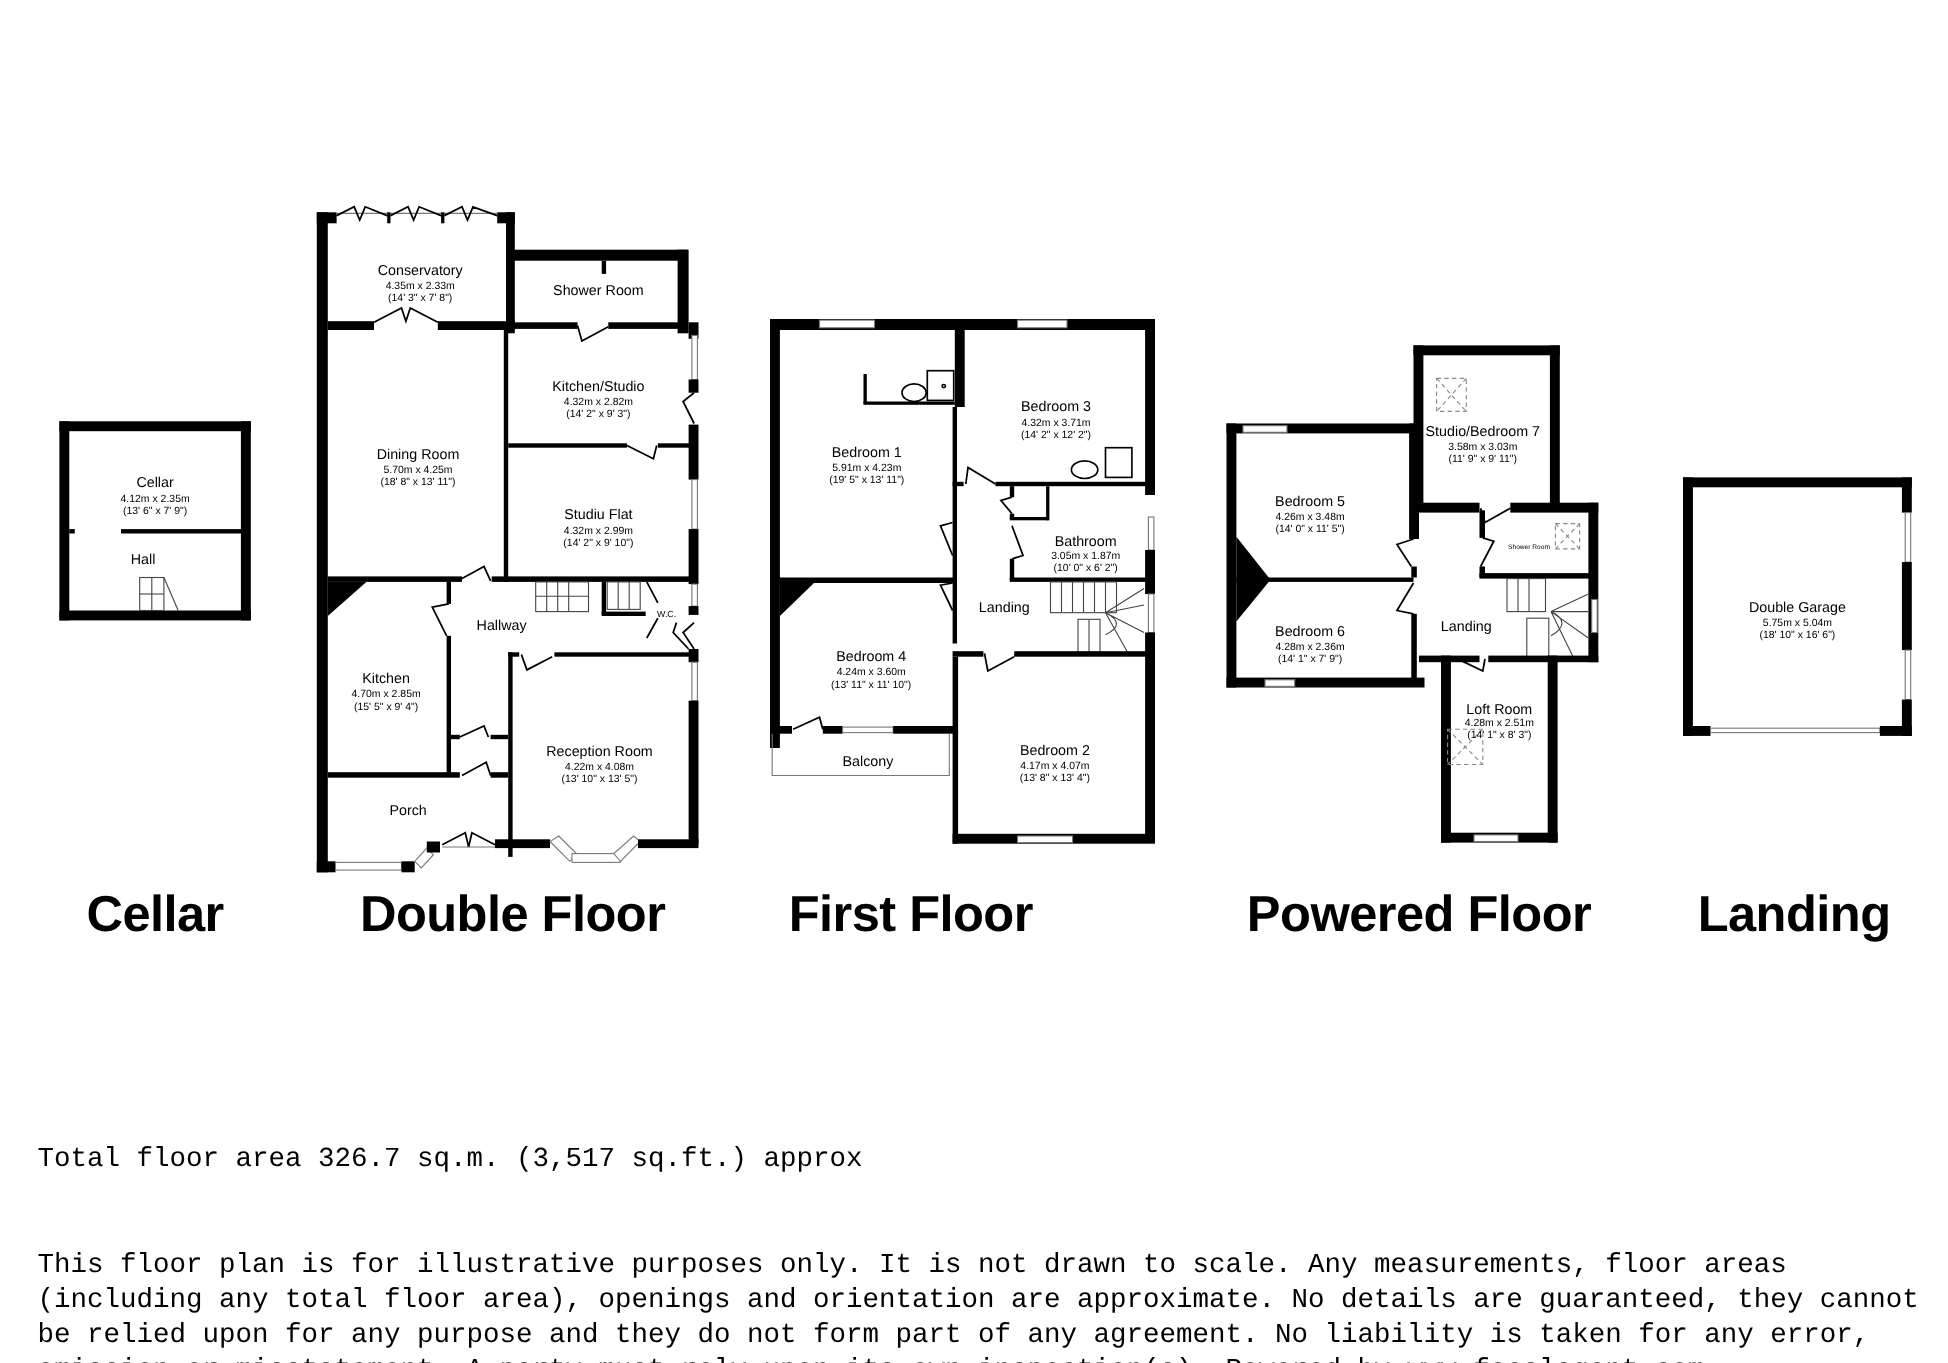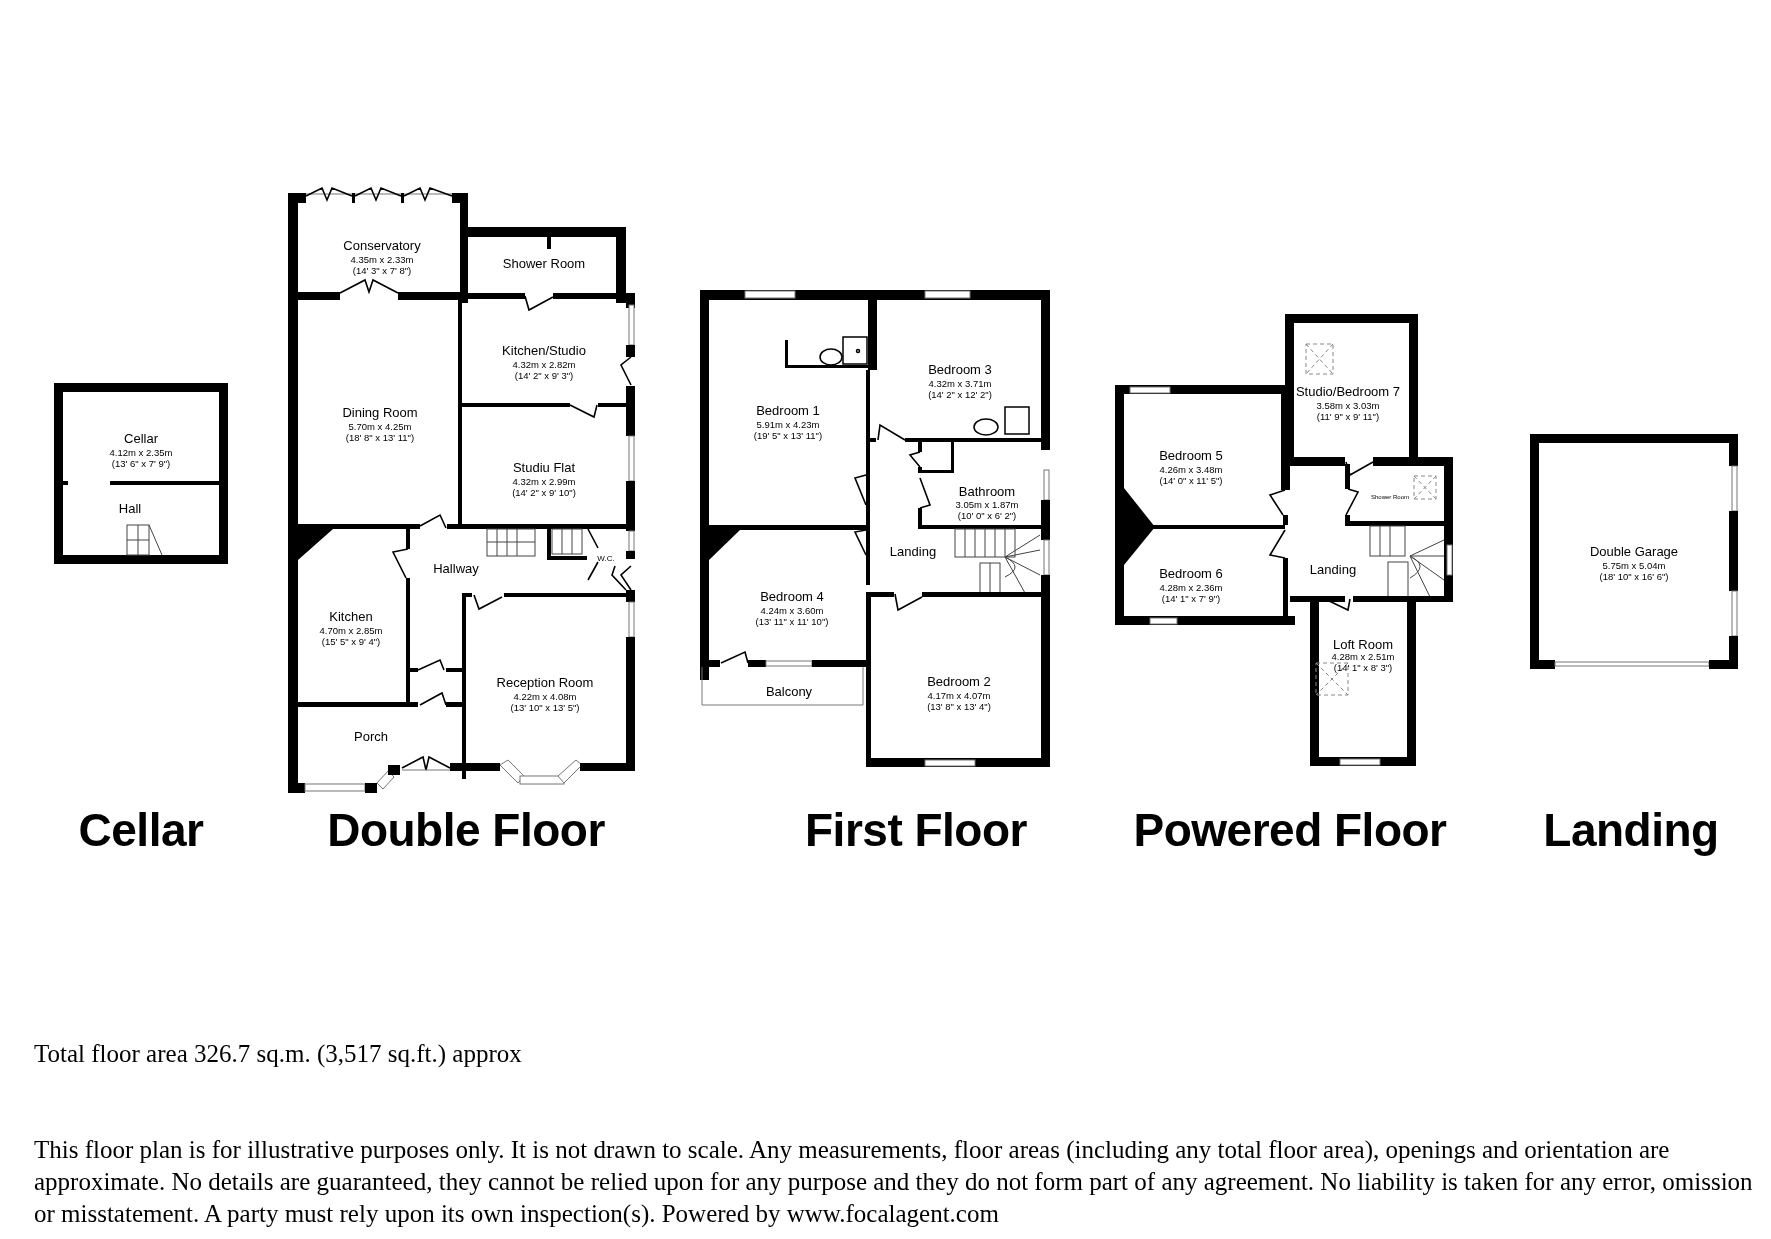--- a/index.html
+++ b/index.html
@@ -7,21 +7,21 @@
   #plan { position: absolute; left: 0; top: 0; width: 1771px; height: 900px; }
   .wall { fill: #000; }
   .thin { stroke: #000; stroke-width: 1.5; fill: none; }
   .win { fill: #fff; stroke: #777; stroke-width: 1; }
   .door { stroke: #000; stroke-width: 1.6; fill: none; }
   .stair { stroke: #444; stroke-width: 1; fill: none; }
   .sky { stroke: #888; stroke-width: 1; fill: none; stroke-dasharray: 4 3; }
   .room-name { font-family: "Liberation Sans", sans-serif; font-size: 13px; text-anchor: middle; fill: #000; }
   .room-dim { font-family: "Liberation Sans", sans-serif; font-size: 9.5px; text-anchor: middle; fill: #000; }
   .floor-title { position: absolute; top: 803px; font-family: "Liberation Sans", sans-serif; font-weight: bold; font-size: 46px; letter-spacing: -0.5px; white-space: nowrap; transform: translateX(-50%); }
-  .footer { position: absolute; left: 34px; width: 1720px; font-family: Liberation Serif, serif; font-size: 25px; line-height: 32px; }
+  .footer { position: absolute; left: 34px; width: 1720px; font-family: Liberation Mono, monospace; font-size: 25px; line-height: 32px; }
   #total-area { top: 1038px; }
   #disclaimer { top: 1134px; }
 </style>
 </head>
 <body>
 
 <svg id="plan" viewBox="0 0 1771 900" xmlns="http://www.w3.org/2000/svg">
 
   <g>
     <rect class="wall" x="54" y="383" width="174" height="9"></rect>
@@ -337,18 +337,18 @@
     <rect class="win" x="1555" y="662" width="154" height="4"></rect>
     <rect class="wall" x="1709" y="660" width="29" height="9"></rect>
     <text class="room-name" x="1634" y="556">Double Garage</text>
     <text class="room-dim" x="1634" y="569">5.75m x 5.04m</text>
     <text class="room-dim" x="1634" y="580">(18' 10" x 16' 6")</text>
   </g>
 </svg>
 
 <div class="floor-title" style="left:141px">Cellar</div>
 <div class="floor-title" style="left:466px">Double Floor</div>
-<div class="floor-title" style="left:916px">First Floor</div>
+<div class="floor-title" style="left:828px">First Floor</div>
 <div class="floor-title" style="left:1290px">Powered Floor</div>
 <div class="floor-title" style="left:1631px">Landing</div>
 
 <div class="footer" id="total-area">Total floor area 326.7 sq.m. (3,517 sq.ft.) approx</div>
 <div class="footer" id="disclaimer">This floor plan is for illustrative purposes only. It is not drawn to scale. Any measurements, floor areas (including any total floor area), openings and orientation are approximate. No details are guaranteed, they cannot be relied upon for any purpose and they do not form part of any agreement. No liability is taken for any error, omission or misstatement. A party must rely upon its own inspection(s). Powered by www.focalagent.com</div>
 
 </body></html>

